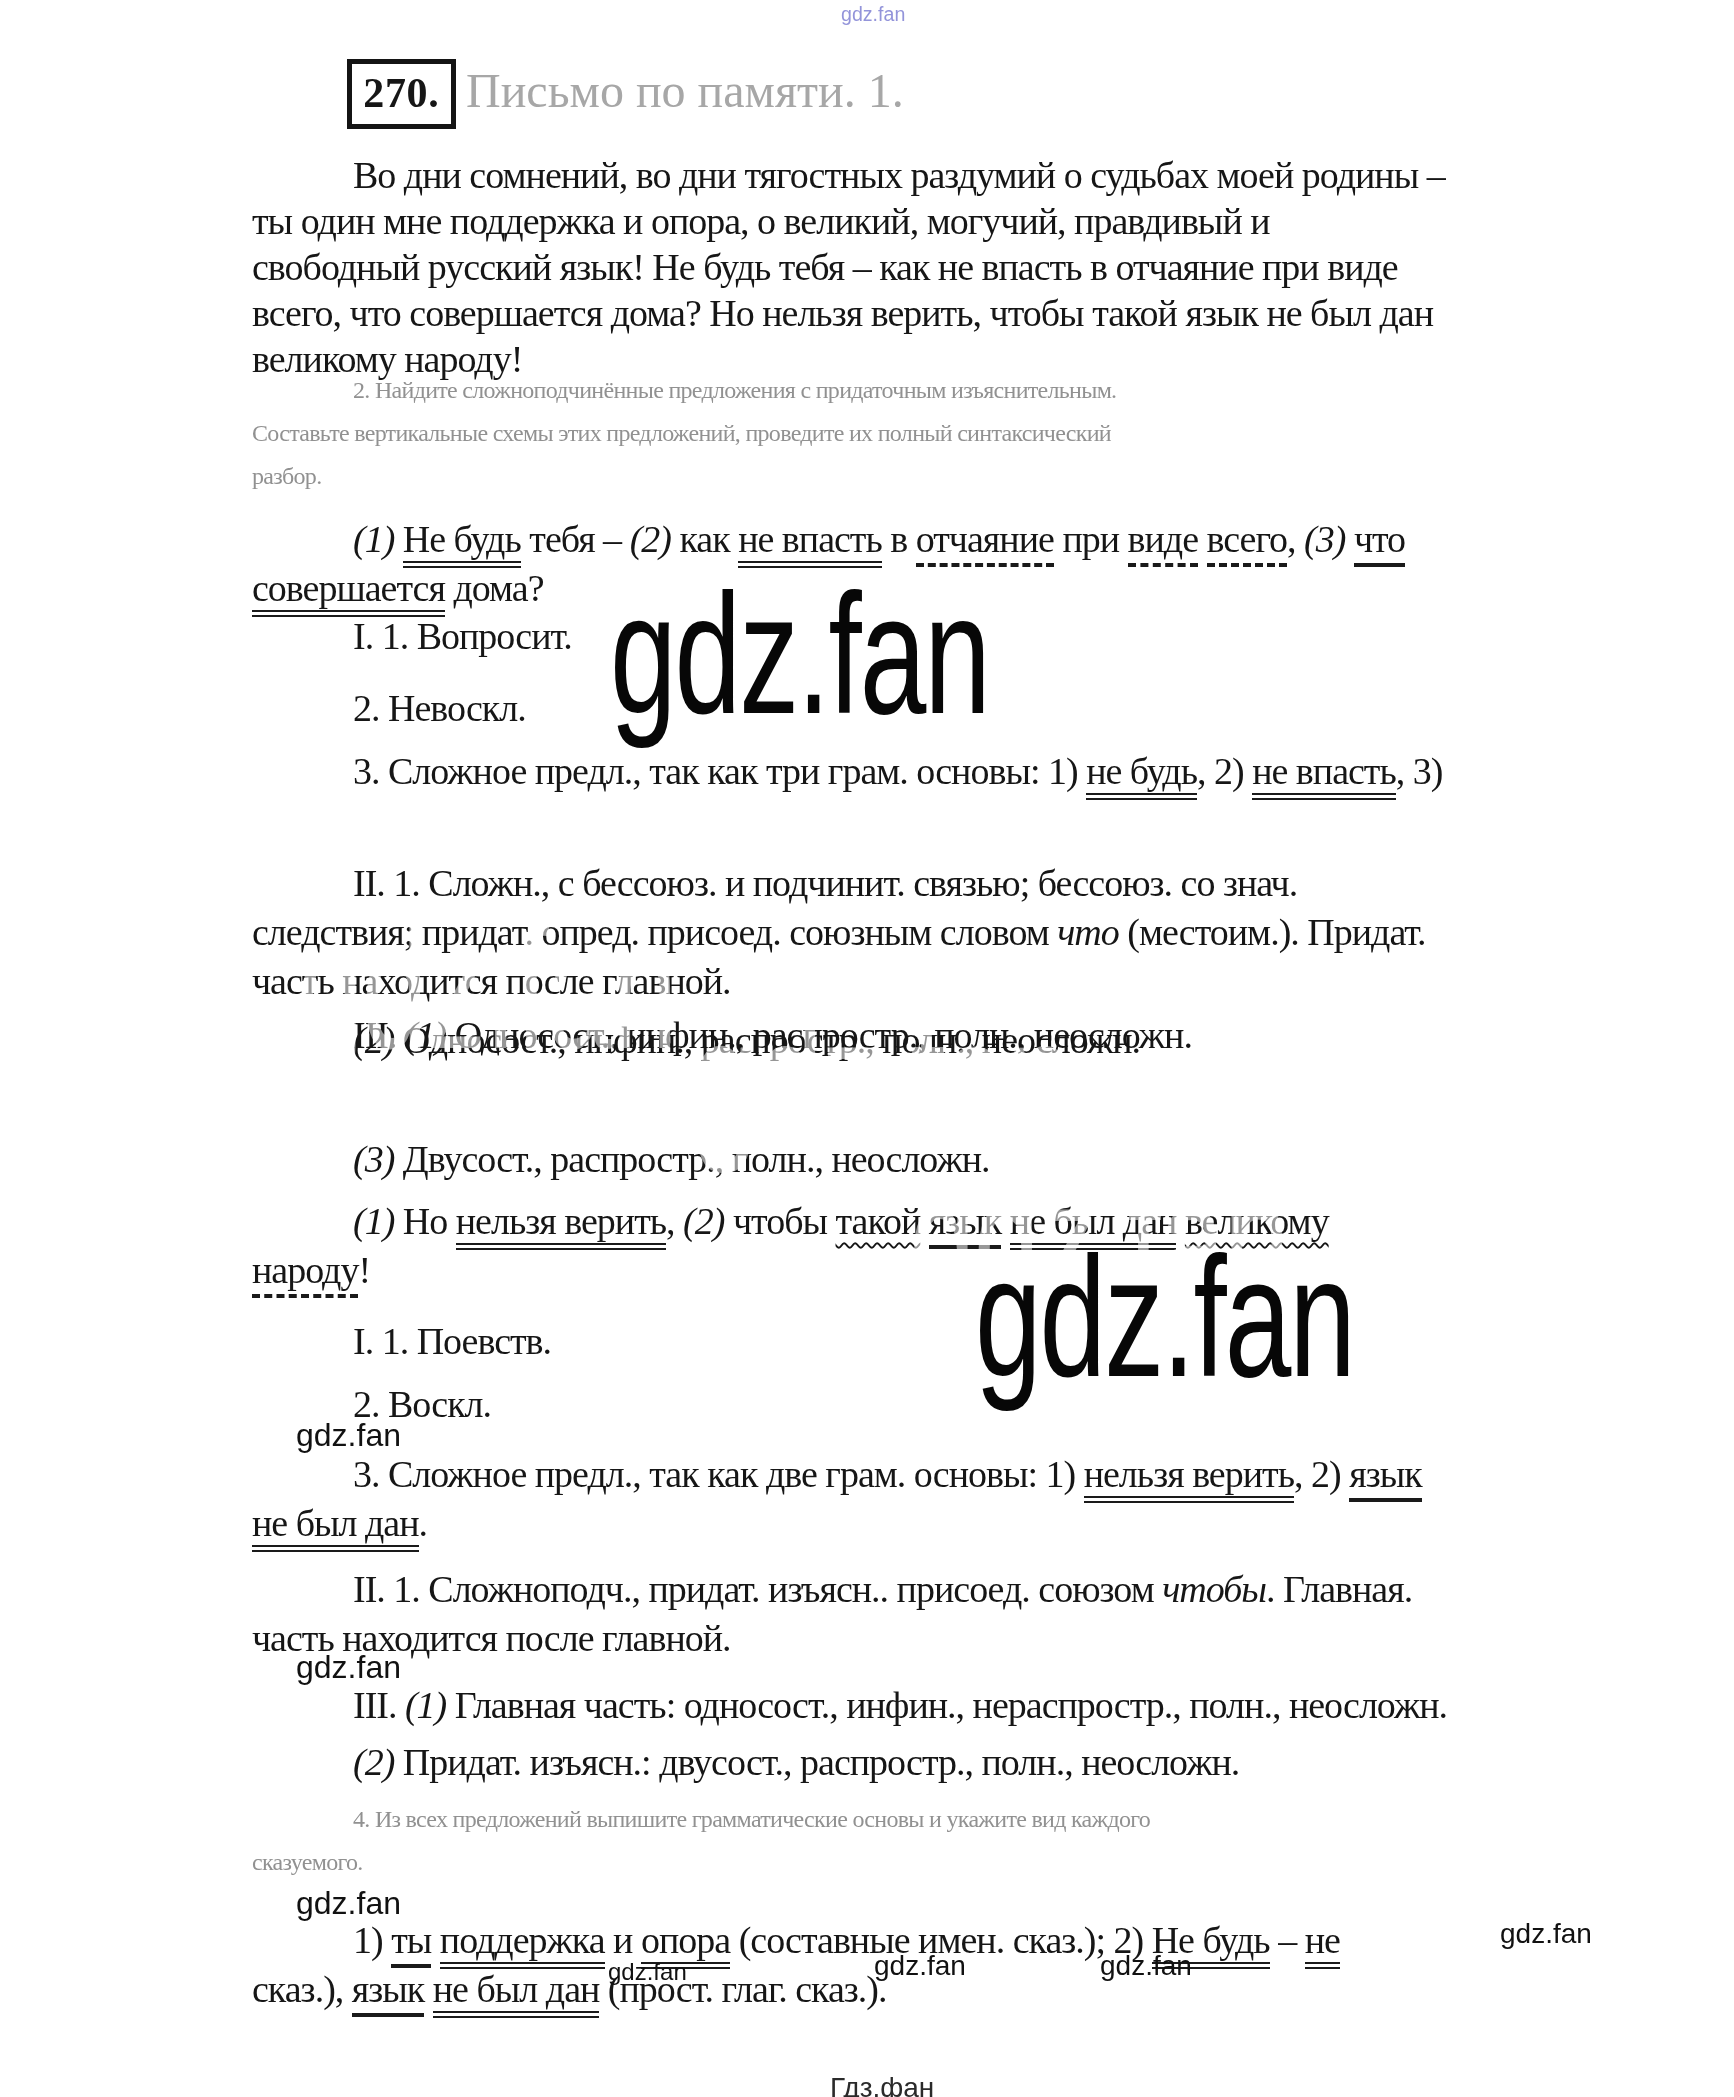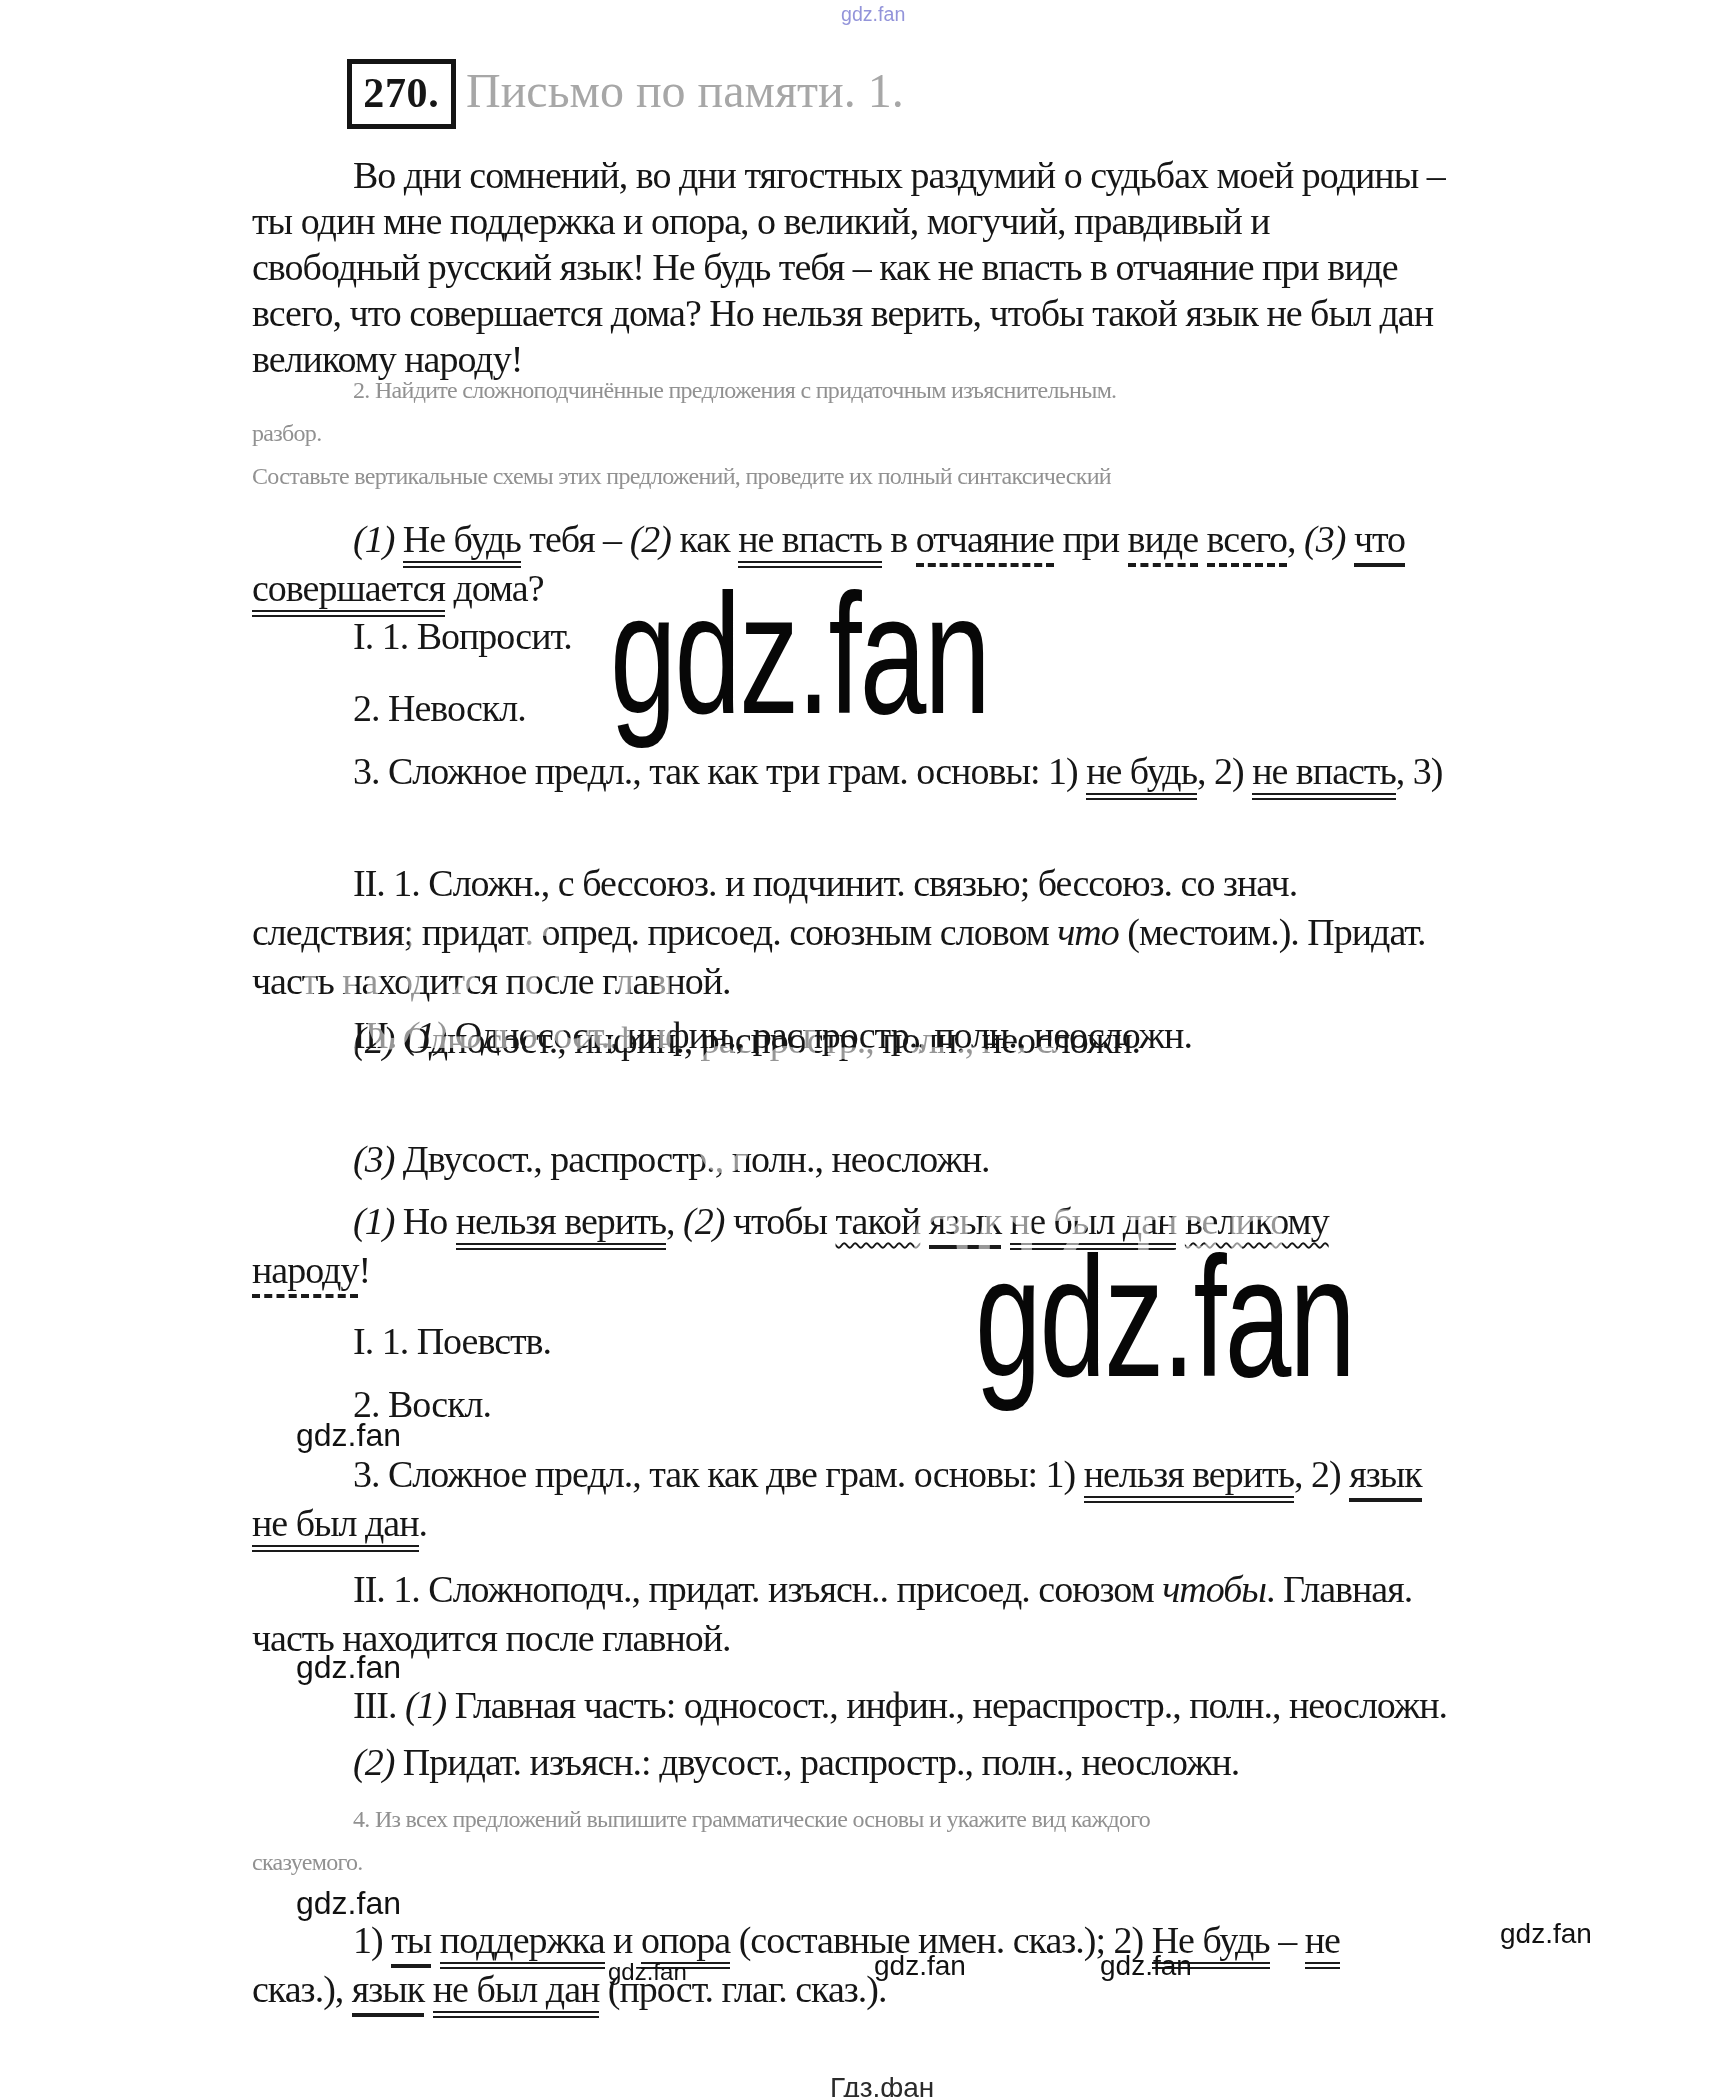--- a/index.html
+++ b/index.html
@@ -86,22 +86,22 @@
   <div class="content">
       <div class="blk p1">
         <div class="line ind"><span>Во дни сомнений, во дни тягостных раздумий о судьбах моей родины –</span></div>
         <div class="line"><span>ты один мне поддержка и опора, о великий, могучий, правдивый и</span></div>
         <div class="line"><span>свободный русский язык! Не будь тебя – как не впасть в отчаяние при виде</span></div>
         <div class="line"><span>всего, что совершается дома? Но нельзя верить, чтобы такой язык не был дан</span></div>
         <div class="line"><span>великому народу!</span></div>
       </div>
       <div class="blk gray1">
         <div class="line ind"><span>2. Найдите сложноподчинённые предложения с придаточным изъяснительным.</span></div>
+        <div class="line"><span>Составьте вертикальные схемы этих предложений, проведите их полный синтаксический</span></div>
         <div class="line"><span>разбор.</span></div>
-        <div class="line"><span>Составьте вертикальные схемы этих предложений, проведите их полный синтаксический</span></div>
       </div>
       <div class="blk p3">
         <div class="line ind"><span class="it">(1) </span><span class="un2">Не будь</span><span> тебя – </span><span class="it">(2) </span><span>как </span><span class="un2">не впасть</span><span> в </span><span class="und">отчаяние</span><span> при </span><span class="und">виде</span><span> </span><span class="und">всего</span><span>, </span><span class="it">(3) </span><span class="un1">что</span></div>
         <div class="line"><span class="un2">совершается</span><span> дома?</span></div>
       </div>
       <div class="blk a1">
         <div class="line ind"><span>I. 1. Вопросит.</span></div>
       </div>
       <div class="blk a2">
         <div class="line ind"><span>2. Невоскл.</span></div>

